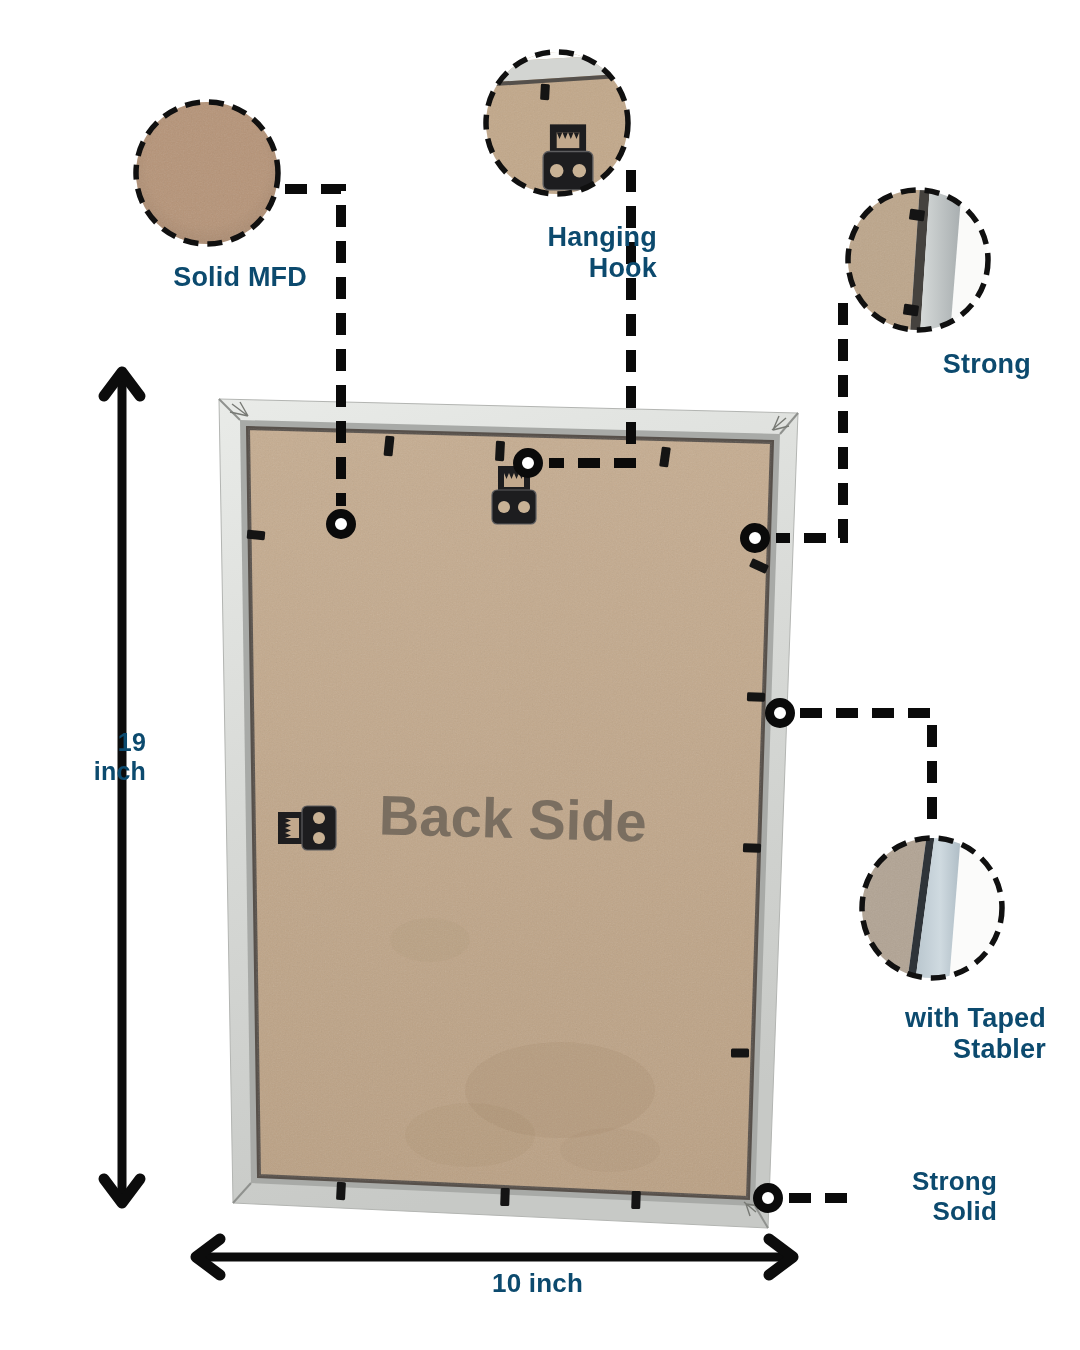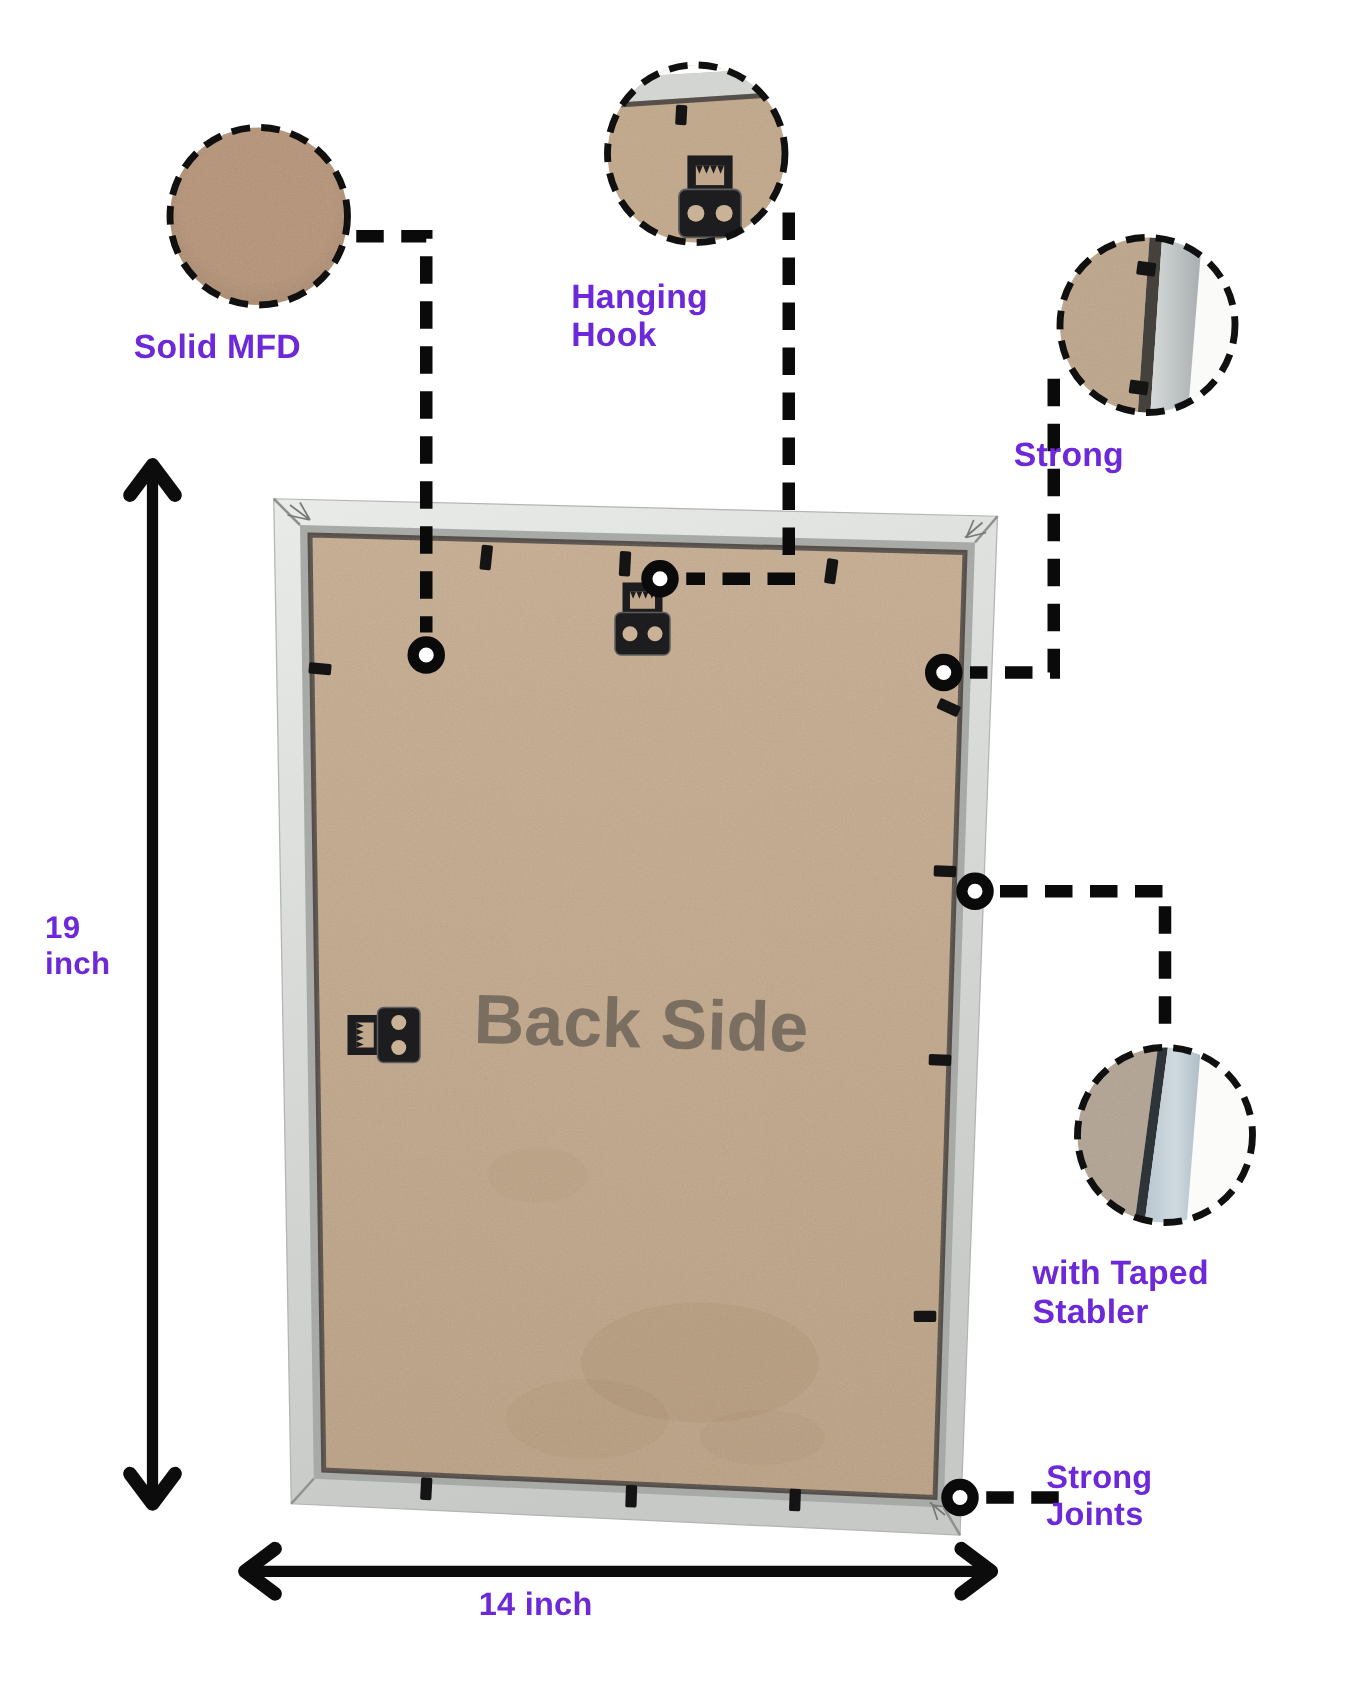--- a/index.html
+++ b/index.html
@@ -4,21 +4,21 @@
 <style>
   html,body{margin:0;padding:0;background:#ffffff;}
   #canvas{
     position:relative;width:1080px;height:1350px;background:#ffffff;
     overflow:hidden;font-family:"Liberation Sans","DejaVu Sans",sans-serif;
   }
   .abs{position:absolute;}
   svg{display:block;}
   .callout-circle{position:absolute;}
   .label{
-    position:absolute;text-align:left;font-weight:700;color:#6d28d9;
+    position:absolute;text-align:right;font-weight:700;color:#0c4a6e;
     line-height:1.16;letter-spacing:0.2px;
   }
   .label-lg{font-size:27px;}
   .label-dim{font-size:25px;}
 </style>
 </head>
 <body>
 
 <div id="canvas">
 
@@ -228,23 +228,23 @@
     <div>Strong</div>
   </div>
 
   <div class="label label-lg" style="left:826px;top:1003px;width:220px;">
     <div>with Taped</div>
     <div>Stabler</div>
   </div>
 
   <div class="label" style="left:837px;top:1166px;width:160px;font-size:26px;">
     <div>Strong</div>
-    <div>Joints</div>
+    <div>Solid</div>
   </div>
 
   <div class="label label-dim" style="left:36px;top:728px;width:110px;">
     <div>19</div>
     <div>inch</div>
   </div>
 
-  <div class="label" style="left:383px;top:1268px;width:200px;font-size:26px;">14 inch</div>
+  <div class="label" style="left:383px;top:1268px;width:200px;font-size:26px;">10 inch</div>
 
 </div>
 
 </body></html>

